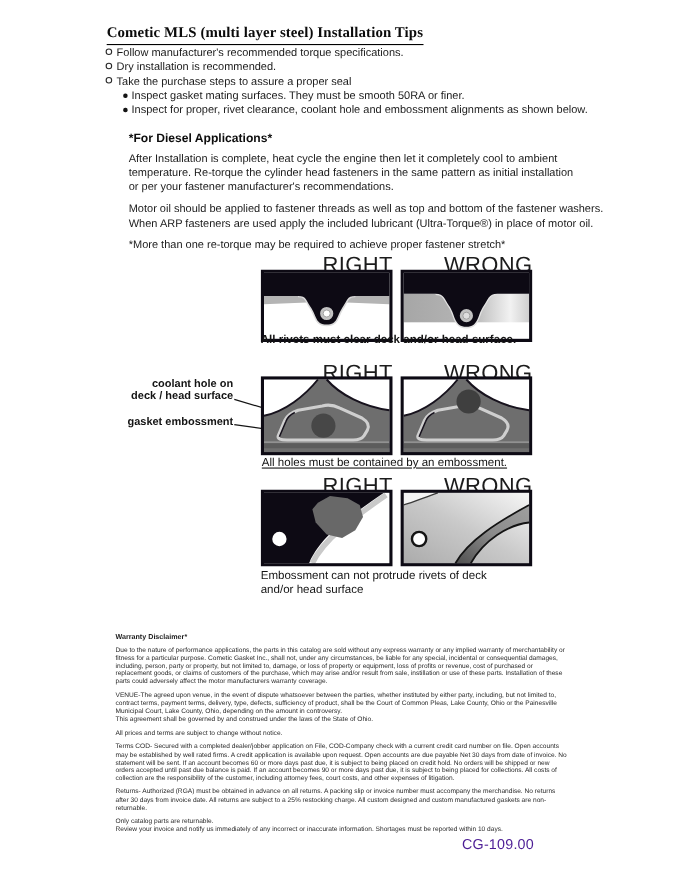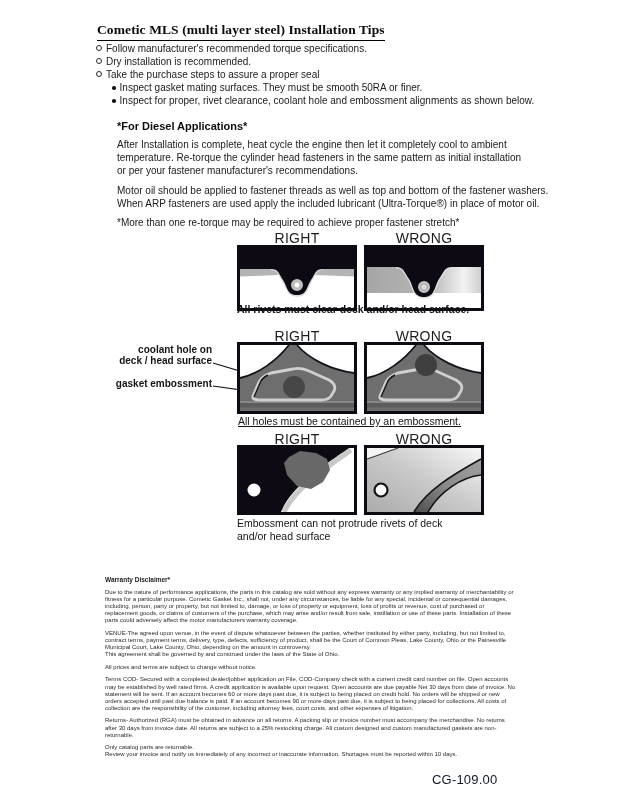--- a/index.html
+++ b/index.html
@@ -24,34 +24,34 @@
   .f-bullet{
     width:3.6px;height:3.6px;background:#141414;border-radius:50%;
     display:inline-block;margin-right:4px;flex:0 0 auto;position:relative;top:-1.5px;
   }
   
   .diesel{left:97px;top:120px;width:432px;color:#1a1a1a;margin-left:20px;}
   .diesel h2{font-size:11px;font-weight:bold;margin:0 0 6px 0;color:#0d0d0d;}
   .diesel p{font-size:10px;line-height:13.2px;margin:0 0 6px 0;white-space:pre-line;}
   
   .diag-label{
-    position:absolute;width:120px;text-align:center;font-size:14px;
+    position:absolute;width:120px;text-align:right;font-size:20px;
     color:#1c1c1c;letter-spacing:.3px;
   }
   .panel{position:absolute;display:block;}
   .caption{position:absolute;font-size:10.5px;line-height:12.5px;color:#141414;white-space:pre-line;}
   .anno{
     position:absolute;font-size:10px;line-height:11px;color:#141414;
     text-align:right;white-space:pre-line;font-weight:bold;
   }
   
   .disclaimer{left:105px;top:576px;width:411px;color:#2a2a2a;}
   .disclaimer h3{font-size:6.5px;margin:0 0 6px 0;font-weight:bold;color:#1c1c1c;}
   .disclaimer p{font-size:6px;line-height:7.1px;margin:0 0 5.5px 0;white-space:pre-line;}
-  .footer{left:432px;top:760px;font-size:13px;color:#0f172a;letter-spacing:.2px;margin-top:12px;}
+  .footer{left:420px;top:760px;font-size:13px;color:#4c1d95;letter-spacing:.2px;}
 </style>
 </head>
 <body>
 
 <div class="abs title">Cometic MLS (multi layer steel) Installation Tips</div>
 
 <div class="abs tips">
   <div class="tip-row">
     <span class="o-bullet"></span>
     <span>Follow manufacturer's recommended torque specifications.</span>

